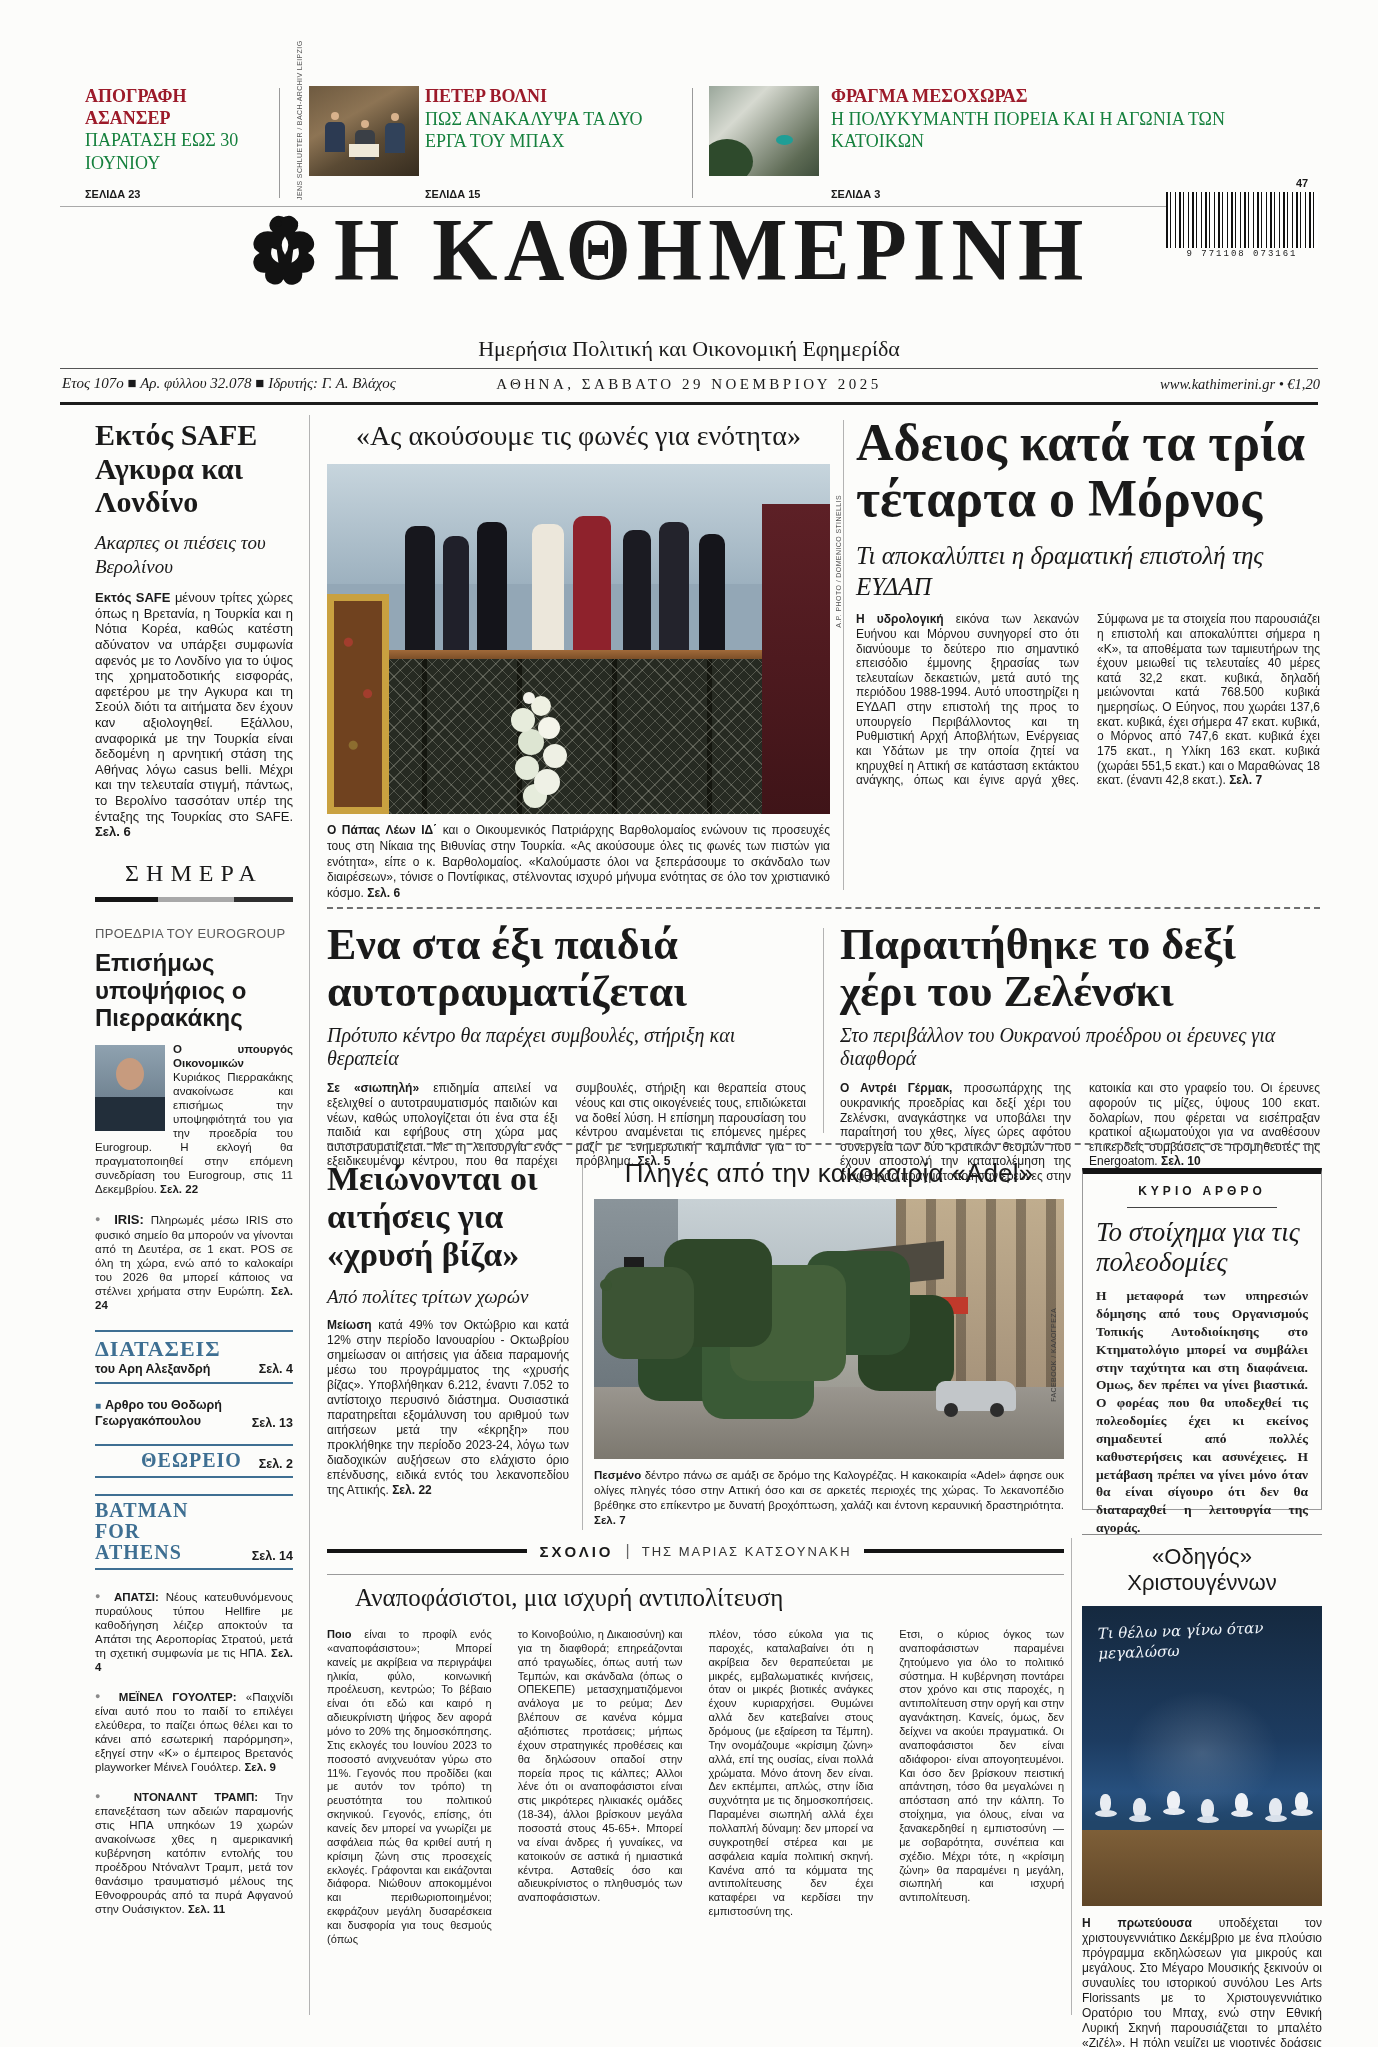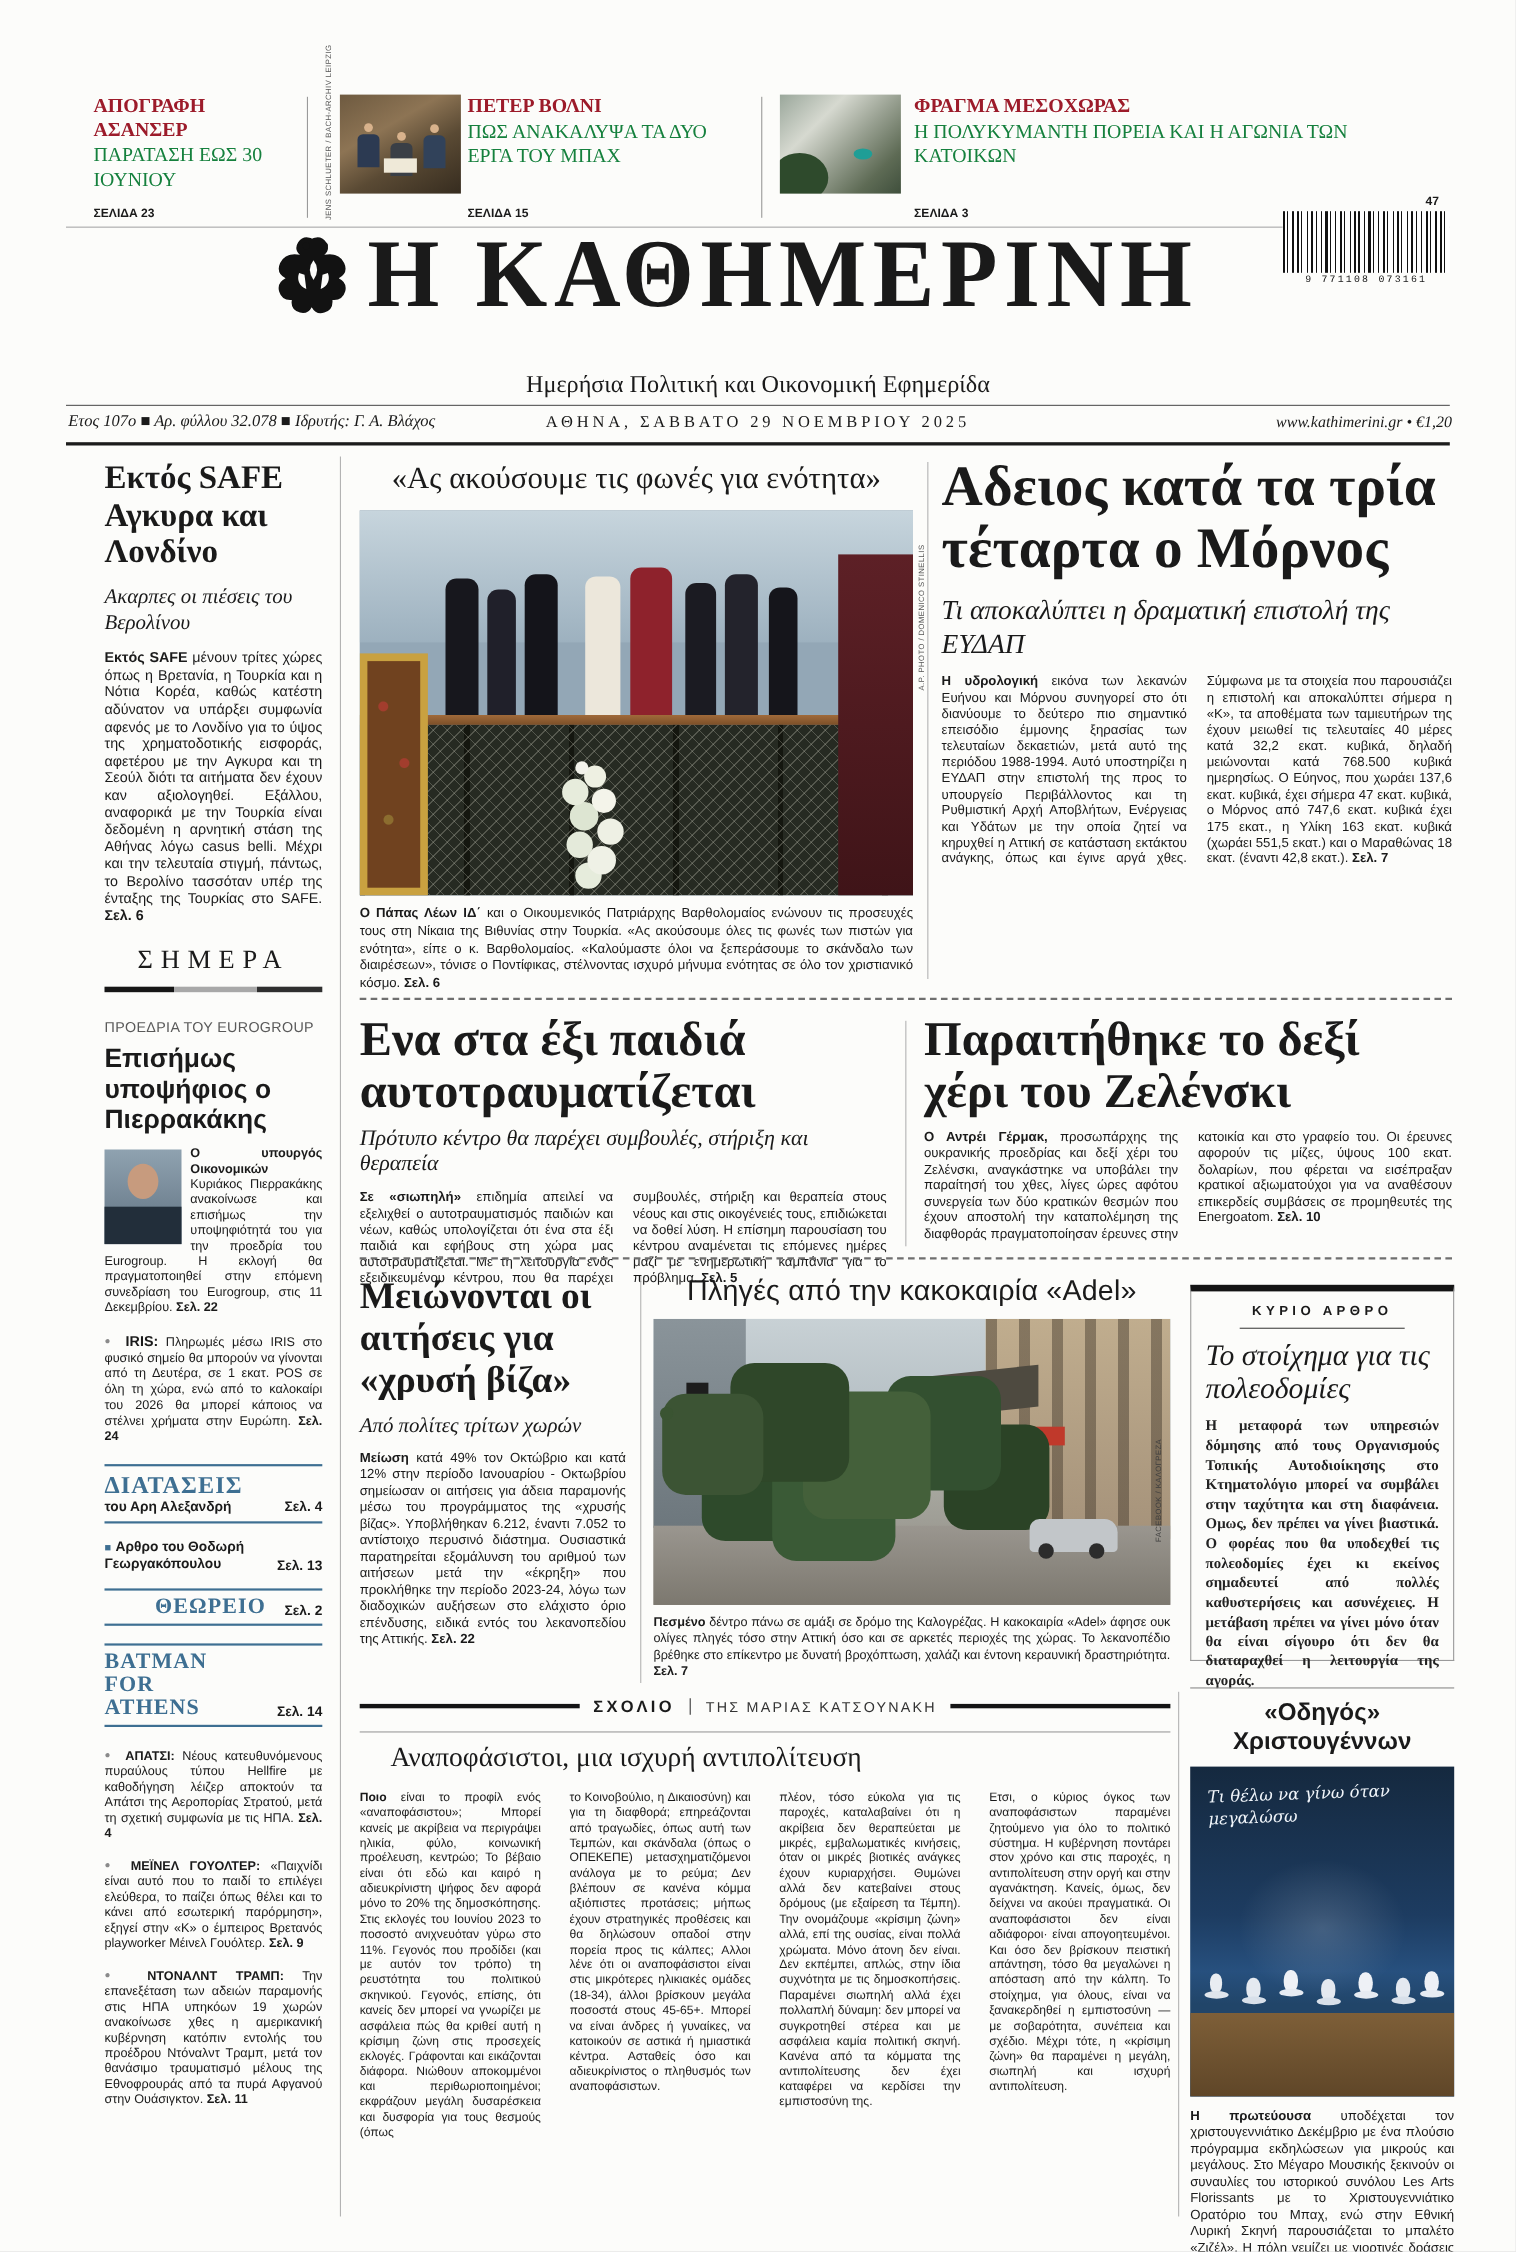--- a/index.html
+++ b/index.html
@@ -143,21 +143,21 @@
   .strip-label{font-weight:bold;font-size:15px;letter-spacing:3px;white-space:nowrap;}
   .strip-byline{font-size:13px;letter-spacing:2px;color:#333;white-space:nowrap;}
   .strip-sep{color:#666;}
   .comm-title{left:355px;top:1584px;width:690px;font-family:"Liberation Serif","DejaVu Serif",serif;font-size:25px;font-weight:500;}
   .comm-cols{left:327px;top:1628px;width:737px;display:flex;gap:26px;}
   .comm-col{flex:1;font-size:11px;line-height:1.26;text-align:justify;}
 
   
   .xmas{left:1082px;top:1534px;width:240px;}
   .xmas-toprule{height:1px;background:#8a8a8a;}
-  .h-xmas{font-weight:bold;font-size:22px;text-align:center;margin-top:9px;}
+  .h-xmas{font-weight:normal;font-size:22px;text-align:center;margin-top:9px;}
   .balletphoto{position:relative;width:240px;height:300px;margin-top:10px;overflow:hidden;
      background:linear-gradient(180deg,#15293f,#1d3c61 45%,#27507e 62%,#214569 72%);}
   .bl-floor{position:absolute;left:0;bottom:0;width:100%;height:76px;background:linear-gradient(#7e5f38,#5f4628);}
   .bl-glow{position:absolute;left:18%;top:28%;width:64%;height:42%;background:radial-gradient(ellipse,rgba(255,255,255,.16),transparent 70%);}
   .bl-dancers{position:absolute;left:18px;top:188px;width:11px;height:18px;border-radius:45%;background:#e9edf2;
      box-shadow:34px 5px 0 1px #e4e9f0,68px -2px 0 1px #eef1f6,102px 6px 0 1px #e4e9f0,136px 0 0 1px #eef1f6,170px 5px 0 1px #e4e9f0,196px -1px 0 1px #eef1f6;}
   .bl-tutus{position:absolute;left:13px;top:204px;width:22px;height:7px;border-radius:50%;background:#dfe5ec;
      box-shadow:34px 5px 0 #d8e0ea,68px -2px 0 #e6ebf2,102px 6px 0 #d8e0ea,136px 0 0 #e6ebf2,170px 5px 0 #d8e0ea,196px -1px 0 #e6ebf2;}
   .bl-script{position:absolute;left:16px;top:14px;right:12px;color:#f0f5fa;font-family:"DejaVu Serif","Liberation Serif",serif;
      font-style:italic;font-size:15px;line-height:1.35;transform:rotate(-2deg);}
@@ -355,20 +355,21 @@
       <span class="lead">Σε «σιωπηλή»</span>
       <span>επιδημία απειλεί να εξελιχθεί ο αυτοτραυματισμός παιδιών και νέων, καθώς υπολογίζεται ότι ένα στα έξι παιδιά και εφήβους στη χώρα μας αυτοτραυματίζεται. Με τη λειτουργία ενός εξειδικευμένου κέντρου, που θα παρέχει συμβουλές, στήριξη και θεραπεία στους νέους και στις οικογένειές τους, επιδιώκεται να δοθεί λύση. Η επίσημη παρουσίαση του κέντρου αναμένεται τις επόμενες ημέρες μαζί με ενημερωτική καμπάνια για το πρόβλημα.</span>
       <span class="pg">Σελ. 5</span>
     </div>
   </div>
 
   <div class="vrule" style="left:823px;top:928px;height:205px;"></div>
 
   <div class="abs midart" style="left:840px;top:922px;width:480px;">
     <div class="h-mid">Παραιτήθηκε το δεξί χέρι του Ζελένσκι</div>
+    <div class="sub-mid">Στο περιβάλλον του Ουκρανού προέδρου οι έρευνες για διαφθορά</div>
     <div class="cols2 just">
       <span class="lead">Ο Αντρέι Γέρμακ,</span>
       <span>προσωπάρχης της ουκρανικής προεδρίας και δεξί χέρι του Ζελένσκι, αναγκάστηκε να υποβάλει την παραίτησή του χθες, λίγες ώρες αφότου συνεργεία των δύο κρατικών θεσμών που έχουν αποστολή την καταπολέμηση της διαφθοράς πραγματοποίησαν έρευνες στην κατοικία και στο γραφείο του. Οι έρευνες αφορούν τις μίζες, ύψους 100 εκατ. δολαρίων, που φέρεται να εισέπραξαν κρατικοί αξιωματούχοι για να αναθέσουν επικερδείς συμβάσεις σε προμηθευτές της Energoatom.</span>
       <span class="pg">Σελ. 10</span>
     </div>
   </div>
 
   <div class="dashedrule" style="left:327px;top:1143px;width:993px;"></div>
 
   <div class="abs gvisa">

